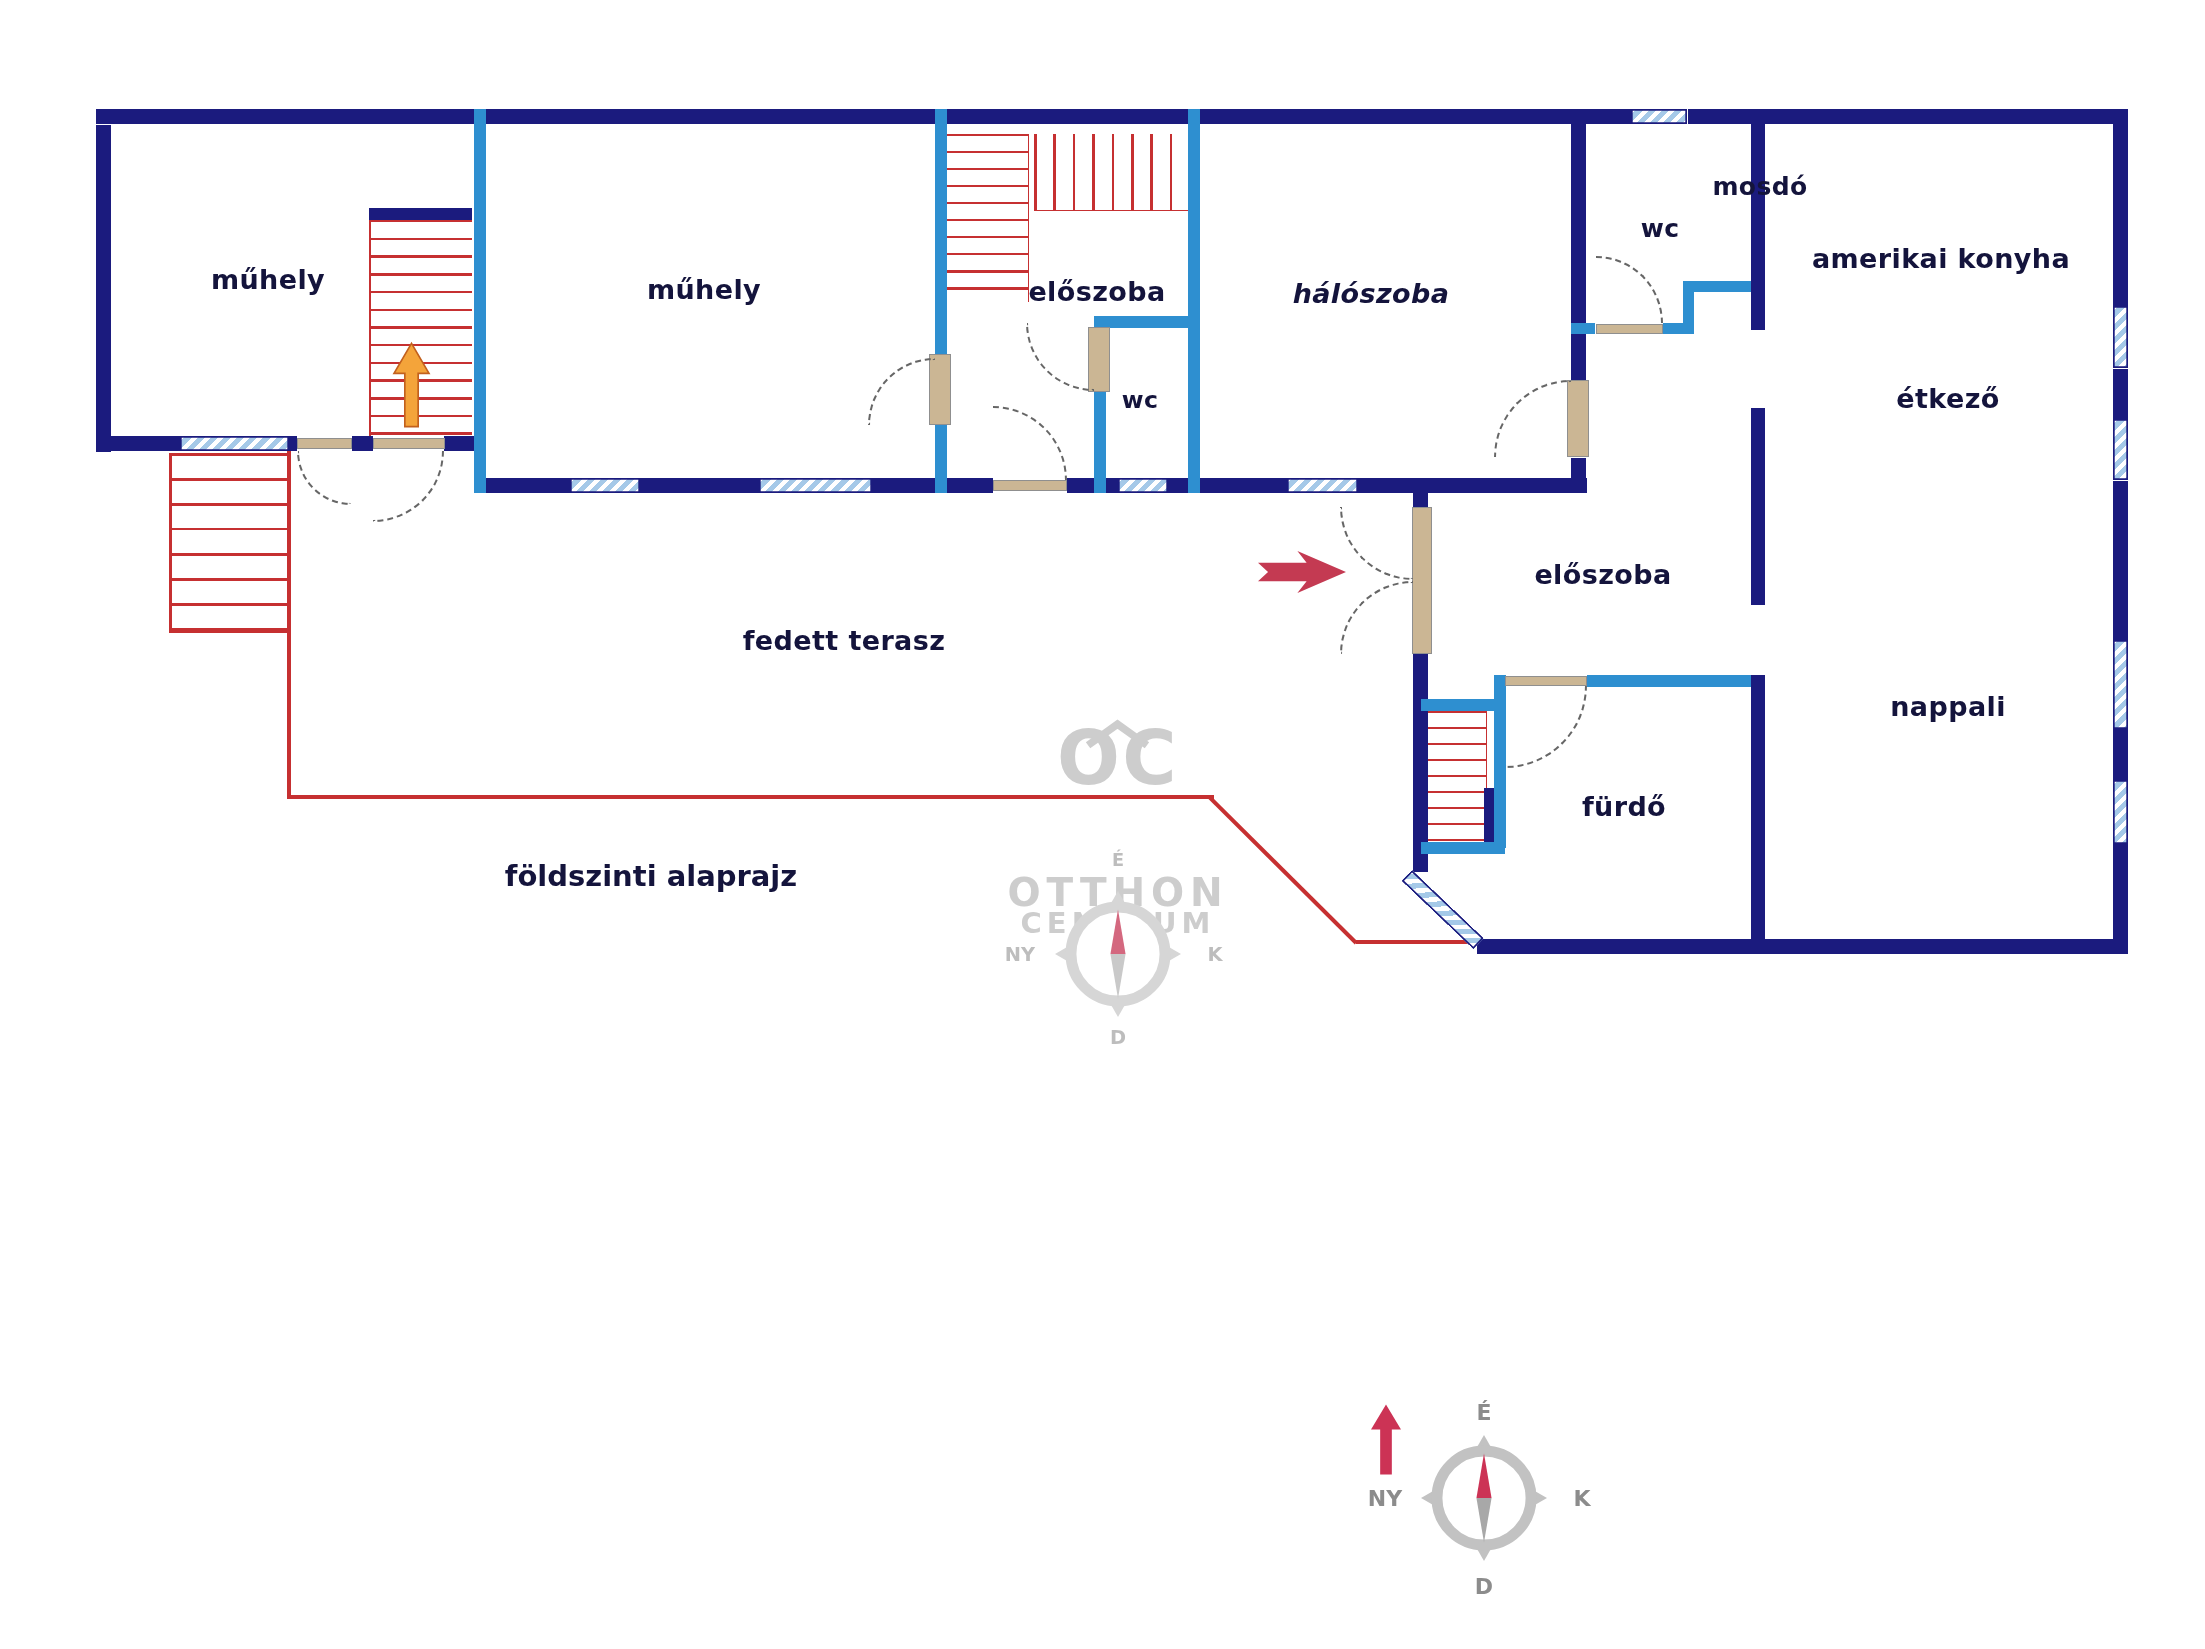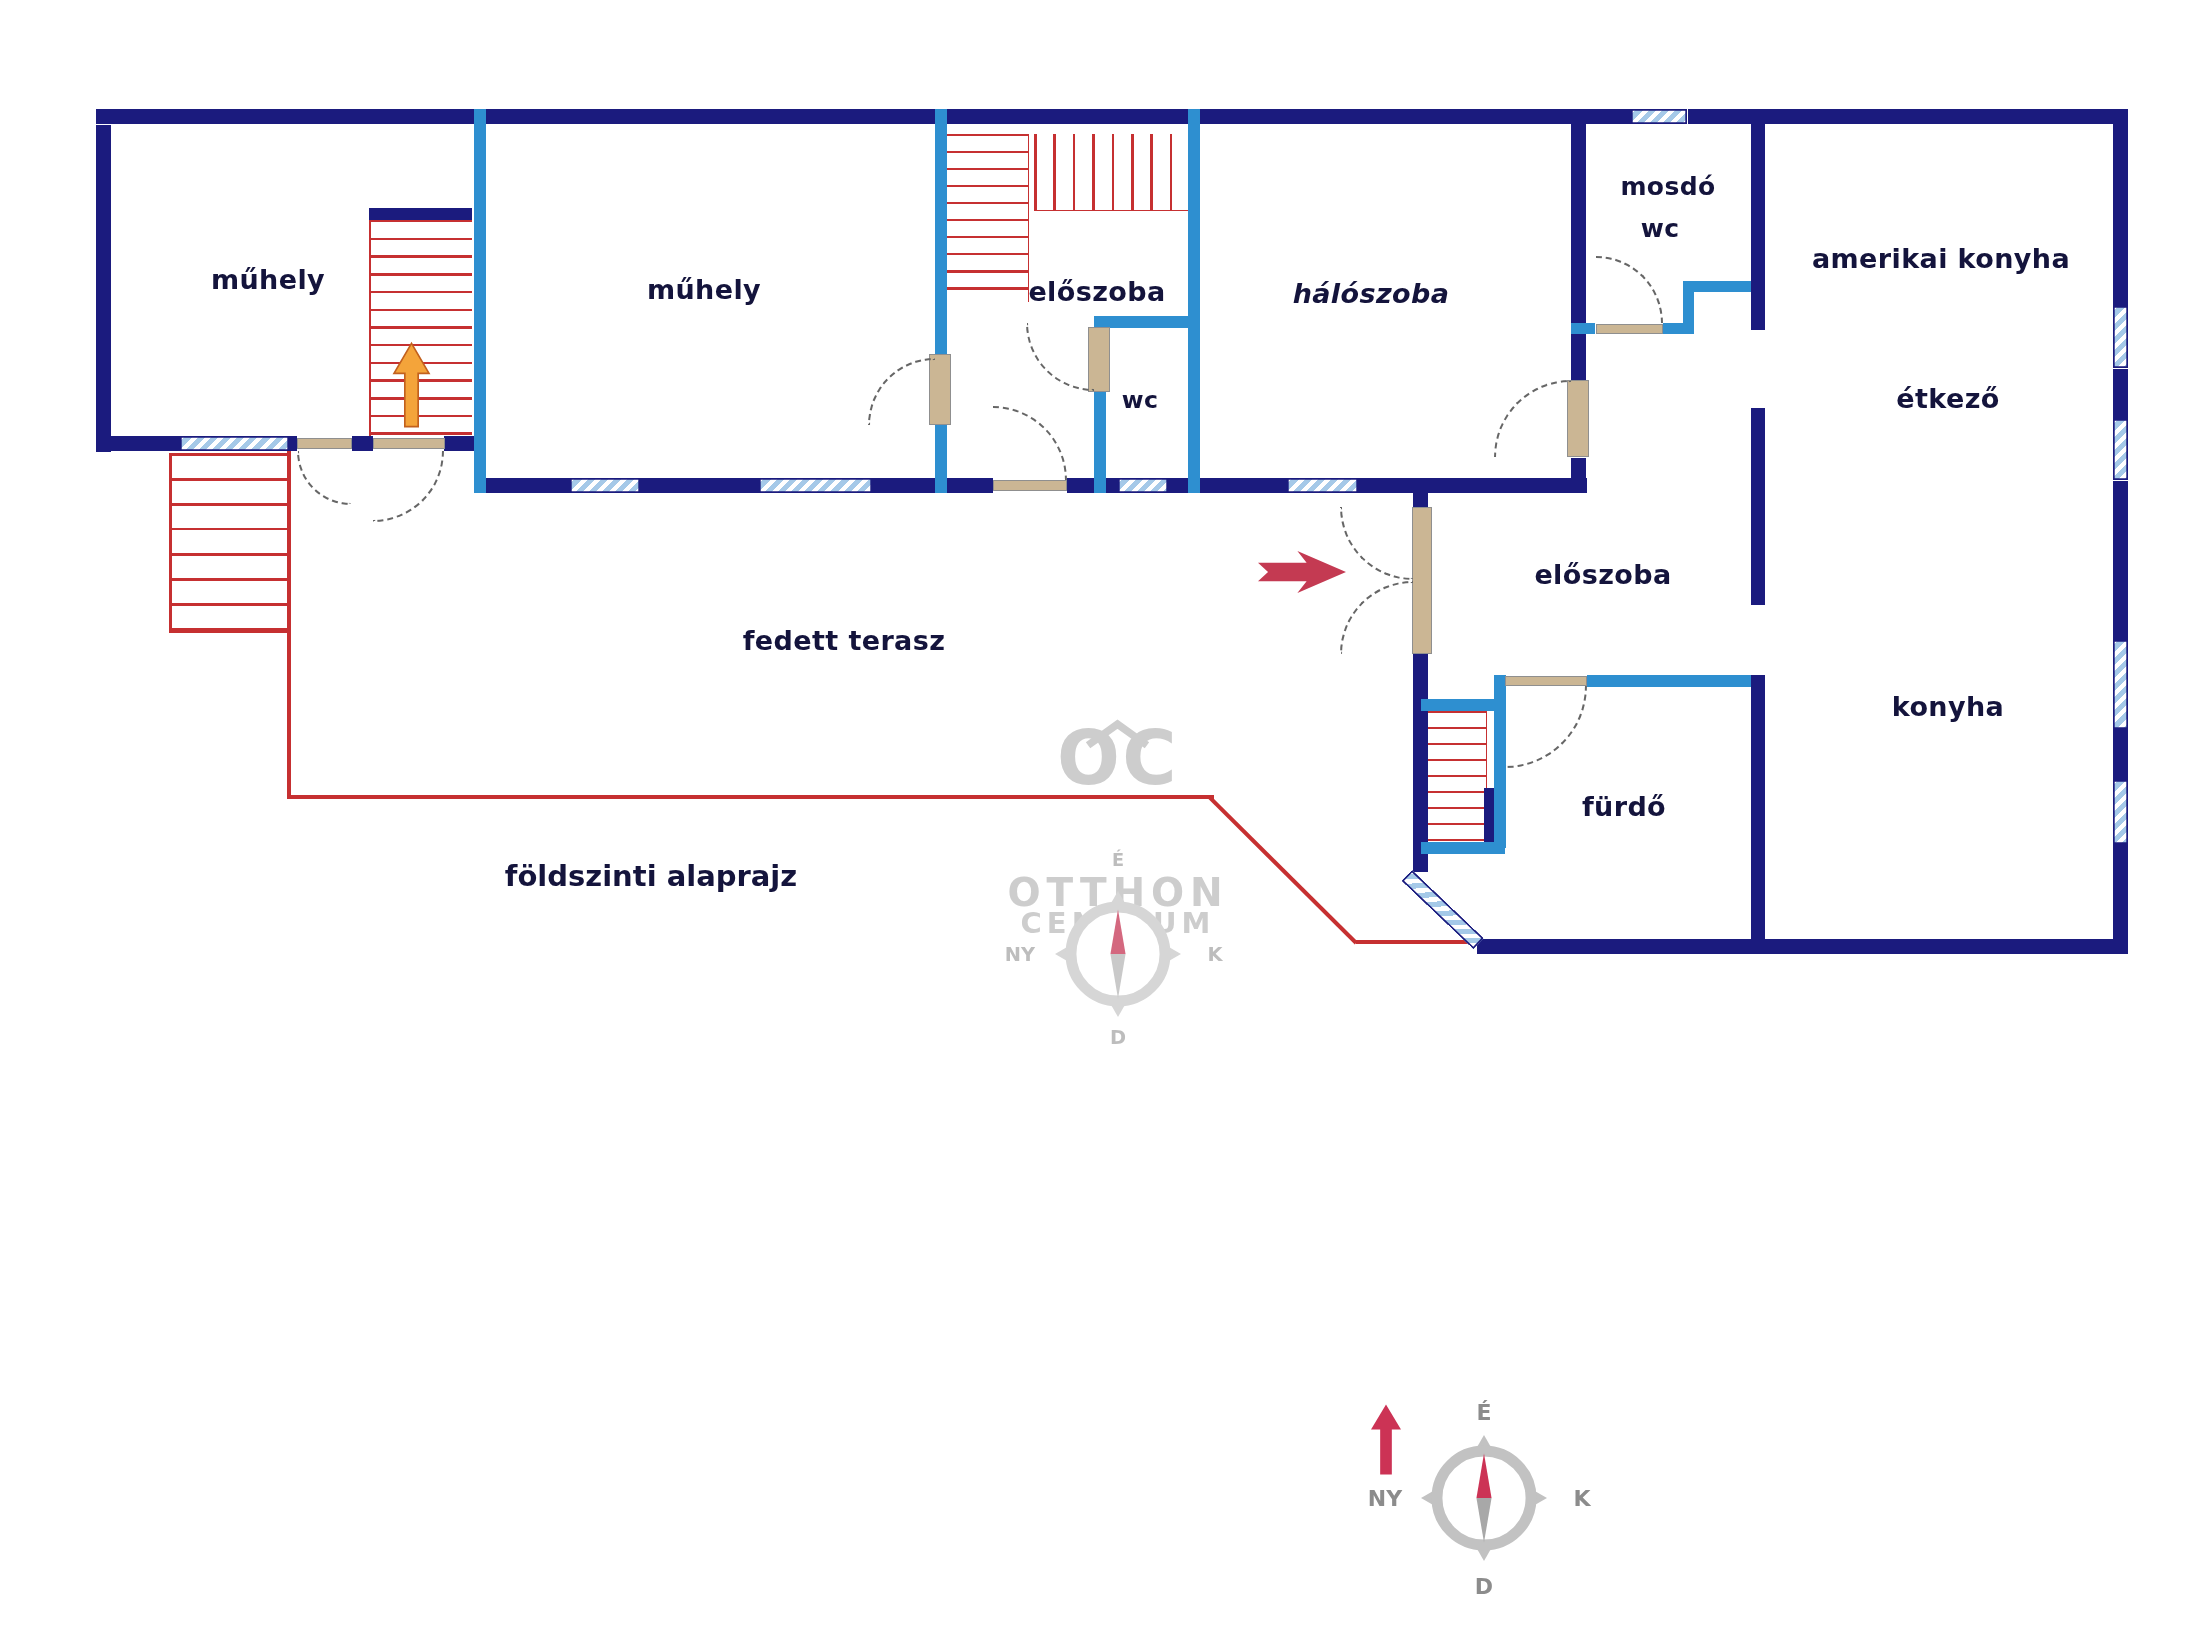--- a/index.html
+++ b/index.html
@@ -128,26 +128,26 @@
   </svg>
   <svg style="left:1258px;top:551px;" width="88" height="42" viewBox="0 0 105 50">
     <path d="M0 14 L58 14 L47 0 L105 25 L47 50 L58 36 L0 36 L12 25 Z" fill="var(--arrow_red,#c43a52)"></path>
   </svg>
 
   <div class="rlabel" style="left:268px;top:279px;">műhely</div>
   <div class="rlabel" style="left:704px;top:289px;">műhely</div>
   <div class="rlabel" style="left:1097px;top:291px;">előszoba</div>
   <div class="rlabel" style="left:1140px;top:400px;font-size:23.6px;">wc</div>
   <div class="rlabel" style="left:1371px;top:293px;font-style:italic;">hálószoba</div>
-  <div class="rlabel" style="left:1668px;top:186px;font-size:25px;">mosdó</div>
+  <div class="rlabel" style="left:1760px;top:186px;font-size:25px;">mosdó</div>
   <div class="rlabel" style="left:1660px;top:228px;font-size:25px;">wc</div>
   <div class="rlabel" style="left:1941px;top:258px;">amerikai konyha</div>
   <div class="rlabel" style="left:1948px;top:398px;">étkező</div>
   <div class="rlabel" style="left:1603px;top:574px;">előszoba</div>
-  <div class="rlabel" style="left:1948px;top:706px;">konyha</div>
+  <div class="rlabel" style="left:1948px;top:706px;">nappali</div>
   <div class="rlabel" style="left:1624px;top:806px;">fürdő</div>
   <div class="rlabel" style="left:844px;top:640px;">fedett terasz</div>
 
   <div class="note" style="left:651px;top:876px;">földszinti alaprajz</div>
 
   <svg style="left:1083px;top:720px;" width="69" height="27" viewBox="0 0 82 32">
     <path d="M6 30 L41 5 L76 30" stroke="var(--watermark,#cdcdcd)" stroke-width="9" fill="none"></path>
   </svg>
   <div class="wm" style="left:1118px;top:715px;font-size:74px;letter-spacing:2.5px;text-align:center;">OC</div>
   <div class="wm" style="left:1118px;top:870px;font-size:39px;letter-spacing:5.9px;">OTTHON</div>

